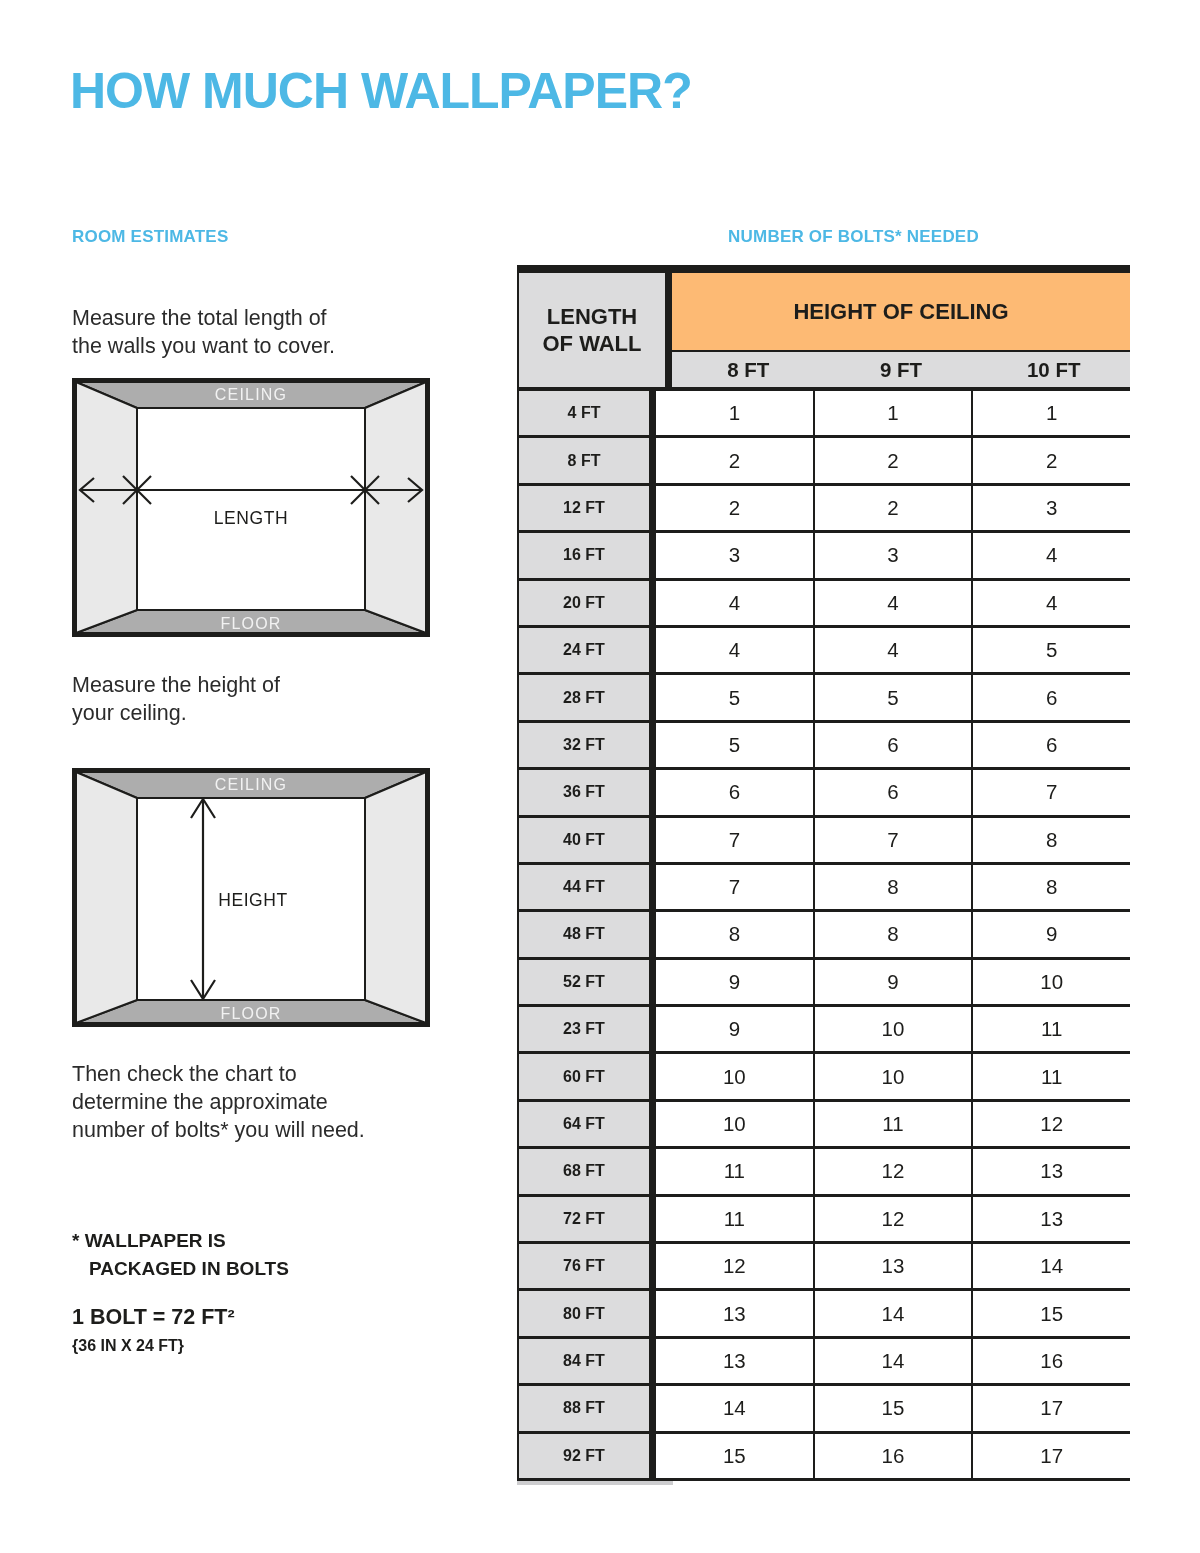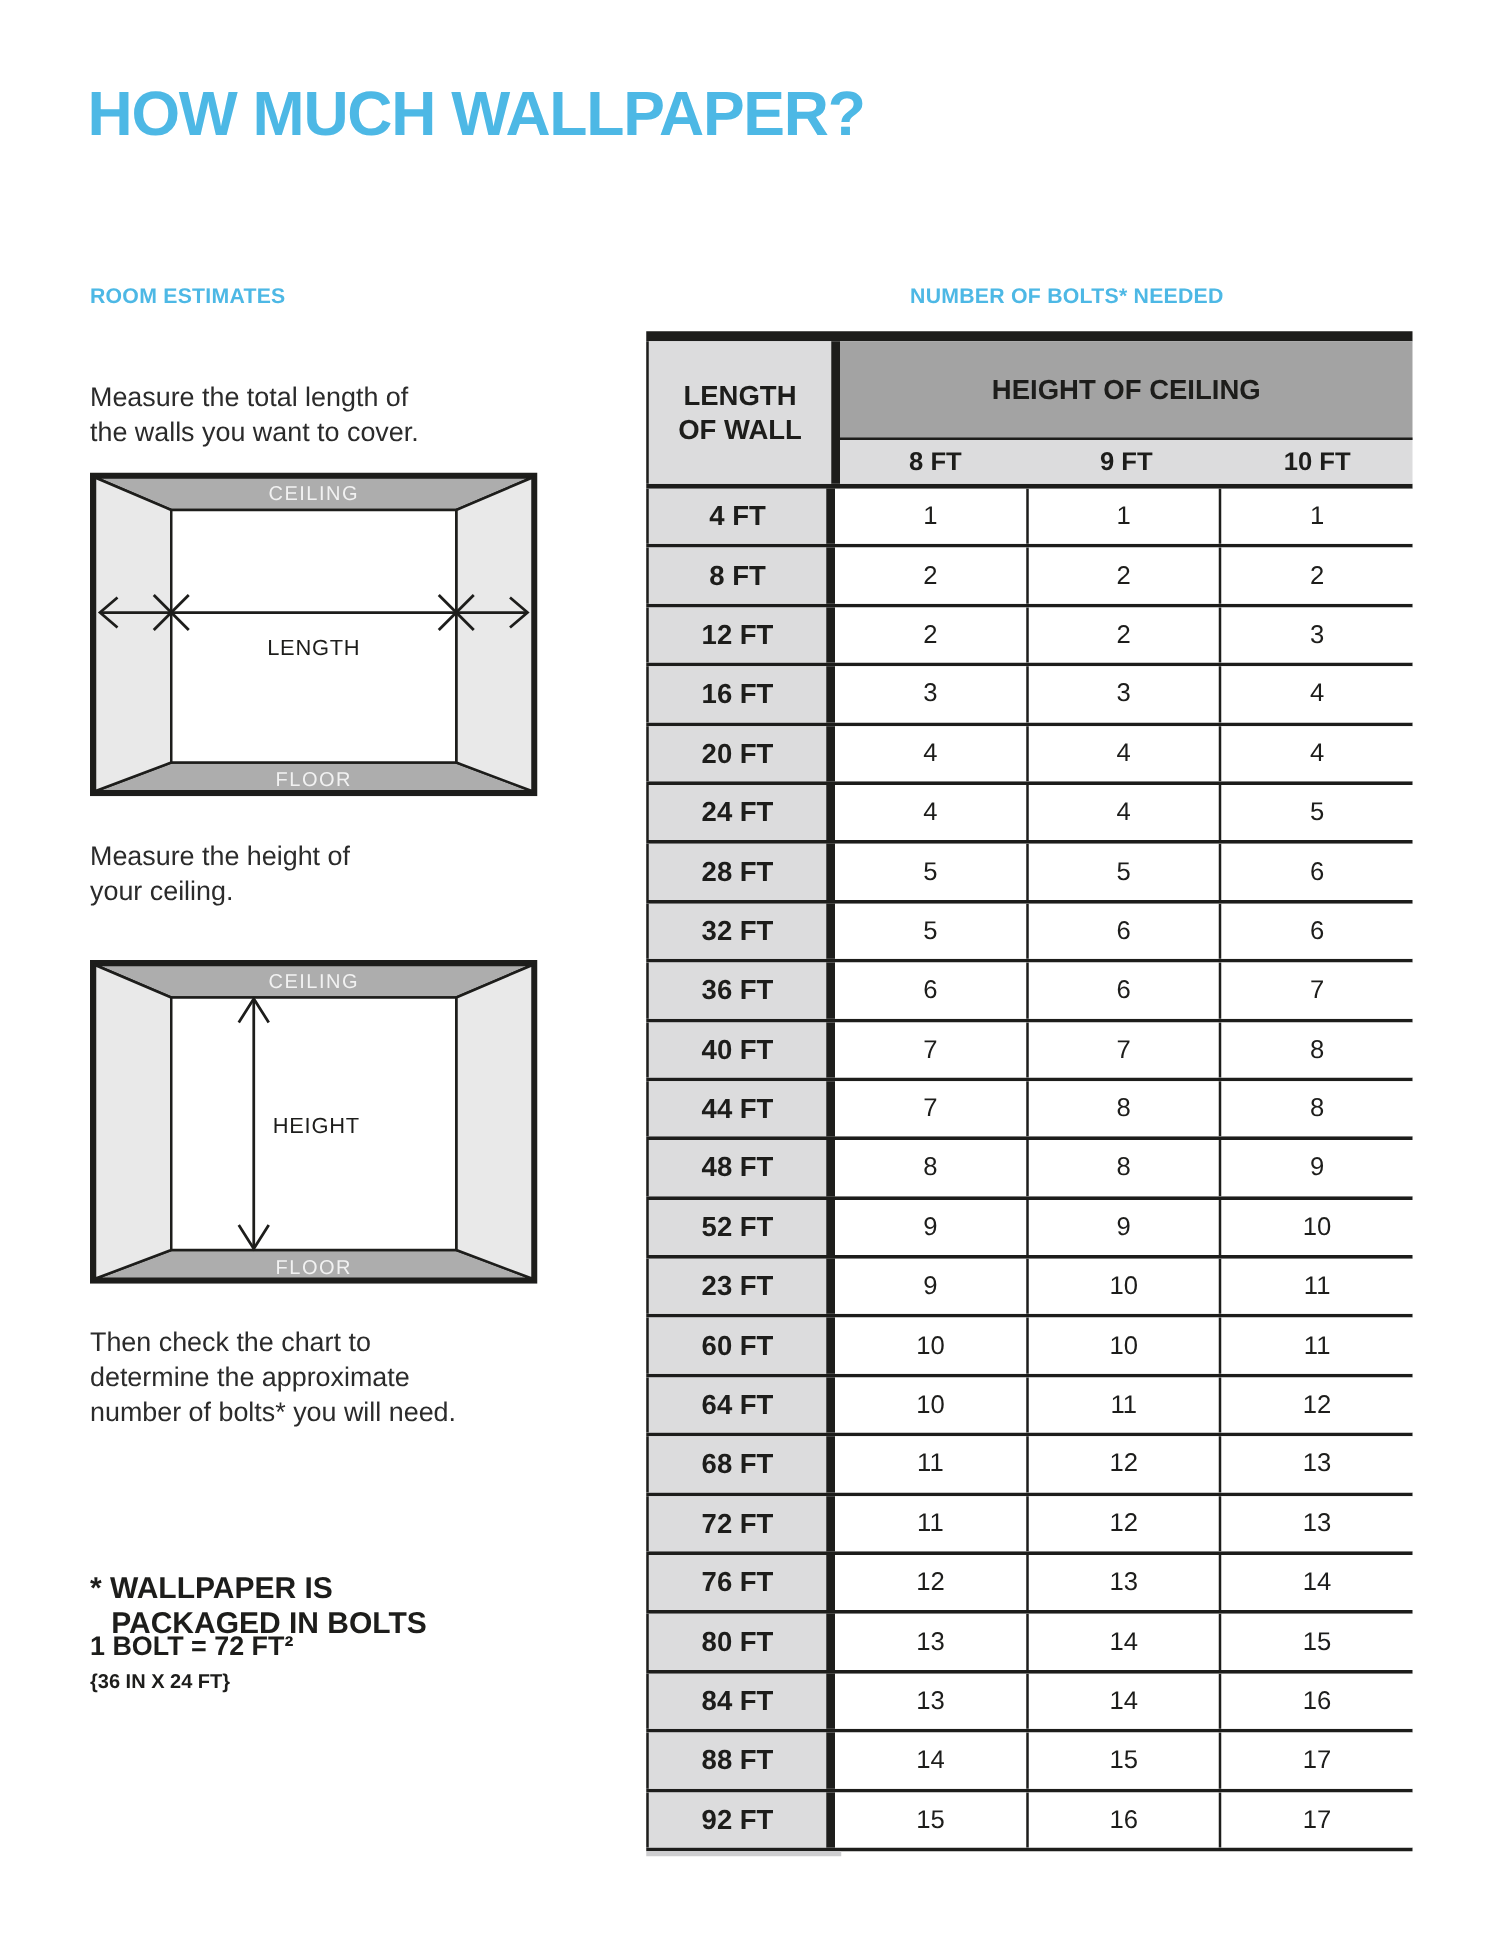--- a/index.html
+++ b/index.html
@@ -37,22 +37,22 @@
     font-size: 21.5px;
     line-height: 28px;
     color: #2b2b2b;
     white-space: pre-line;
   }
   .para-1 { top: 280px; margin-top: 24px; }
   .para-2 { top: 671px; }
   .para-3 { top: 1060px; }
   .footnote {
     position: absolute;
-    left: 72px; top: 1257px;
-    font-size: 24px;
+    left: 72px; top: 1227px;
+    font-size: 19px;
     line-height: 28px;
     font-weight: bold;
     color: #1d1d1b;
   }
   .footnote .fn-line2 { padding-left: 17px; }
   .bolt-eq  { position: absolute; left: 72px; top: 1305px; font-size: 21.5px; font-weight: bold; color: #1d1d1b; margin: 0; text-align: center; }
   .bolt-dim { position: absolute; left: 72px; top: 1337px; font-size: 16px; font-weight: bold; color: #1d1d1b; margin: 0; }
 
   .diagram { position: absolute; left: 72px; width: 358px; height: 259px; }
   .diagram-1 { top: 378px; }
@@ -73,45 +73,45 @@
     display: flex; align-items: center; justify-content: center;
     text-align: center;
     font-weight: bold; font-size: 22px; line-height: 27px;
     color: #1d1d1b;
     white-space: pre-line;
   }
   .vdiv { width: 7px; background: #1d1d1b; flex: none; }
   .data-head { flex: 1; display: flex; flex-direction: column; }
   .hoc {
     height: 79px; box-sizing: border-box;
-    background: #a3a3a3;
+    background: #fdba74;
     border-bottom: 2.5px solid #1d1d1b;
     display: flex; align-items: center; justify-content: center;
     font-weight: bold; font-size: 22px; color: #1d1d1b;
   }
   .subrow { height: 35px; display: flex; background: #dcdcdd; }
   .subcell {
     flex: 1;
     display: flex; align-items: center; justify-content: center;
     font-weight: bold; font-size: 20.5px; color: #1d1d1b;
   }
   .header-line { height: 4px; background: #1d1d1b; }
   .trow {
     display: flex;
     height: 47.4px;
     box-sizing: border-box;
     border-bottom: 3px solid #1d1d1b;
   }
   .label-cell {
     box-sizing: border-box;
-    width: 144px;
+    width: 132px;
     background: #dcdcdd;
     border-left: 2.5px solid #1d1d1b;
     display: flex; align-items: center; justify-content: center;
-    font-weight: bold; font-size: 22px; color: #1d1d1b;
+    font-weight: bold; font-size: 16px; color: #1d1d1b;
   }
   .val-cell {
     flex: 1;
     background: #ffffff;
     display: flex; align-items: center; justify-content: center;
     font-size: 20.5px; color: #1d1d1b;
   }
   .val-cell.mid { border-left: 2.5px solid #1d1d1b; box-sizing: border-box; }
   .label-shadow { width: 156px; height: 4px; background: #cdcdcf; }
 </style>

